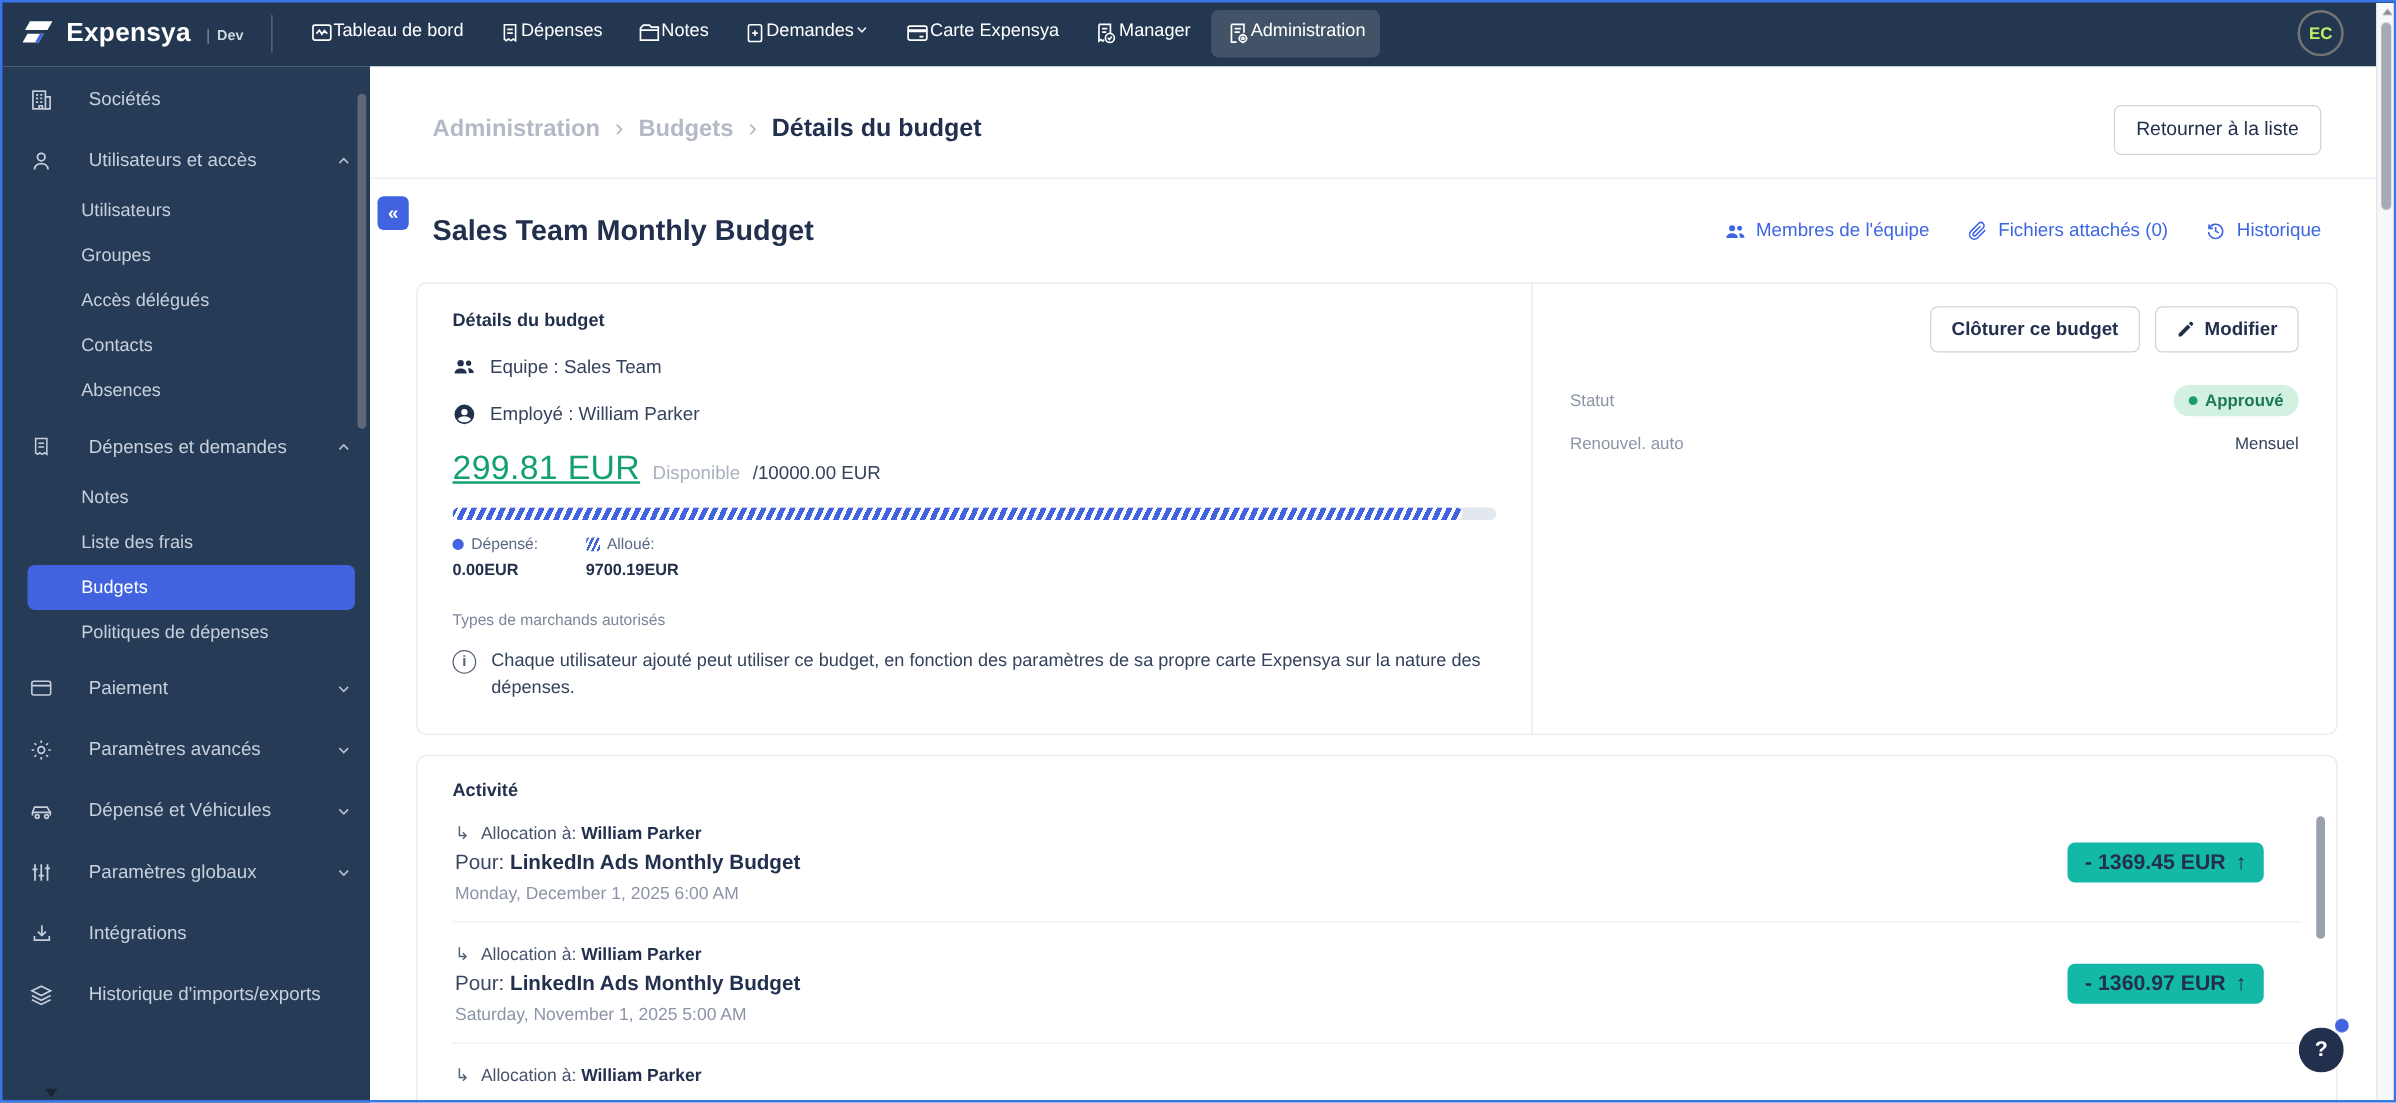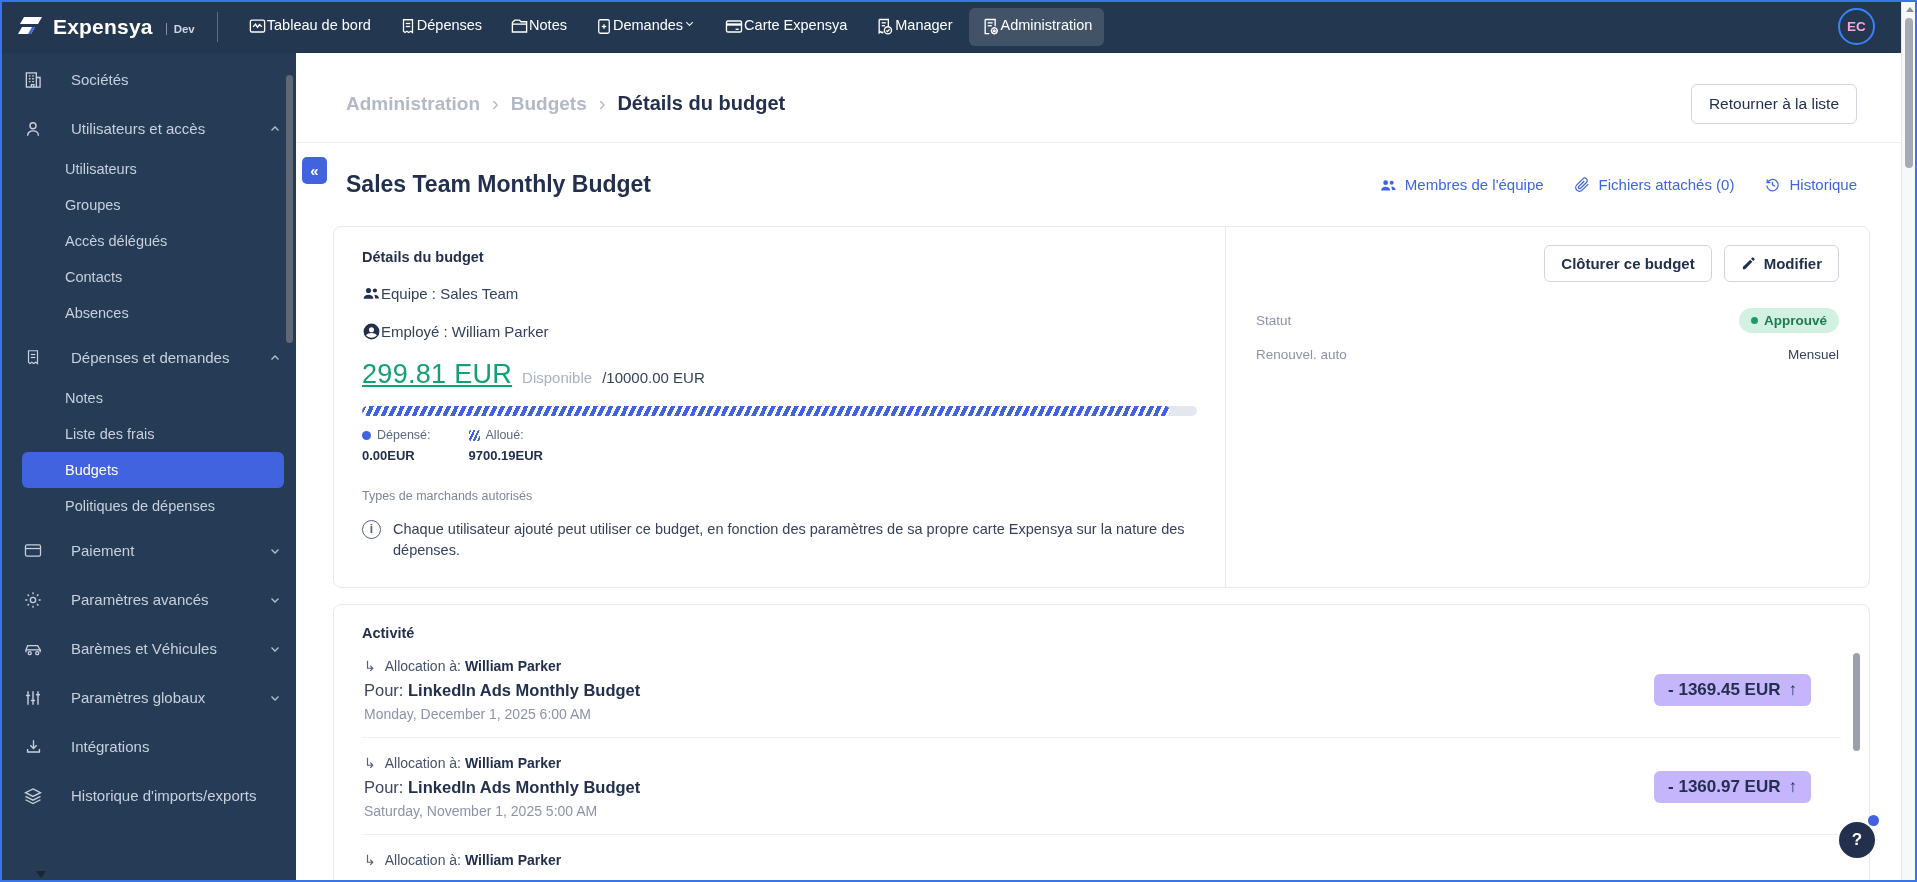--- a/index.html
+++ b/index.html
@@ -11,21 +11,21 @@
   .logo-wrap { display:flex; align-items:center; gap:9px; }
   .logo-mark { width:26px; height:24px; }
   .logo-text { color:#fff; font-size:21px; font-weight:700; letter-spacing:.2px; }
   .env-label { color:#cfd6e0; font-size:11.5px; font-weight:600; border-left:1px solid rgba(255,255,255,.45); padding-left:7px; margin-left:4px; margin-top:4px; }
   .nav-divider { width:1px; height:30px; background:rgba(255,255,255,.28); margin:0 18px 0 22px; }
   .nav-items { display:flex; align-items:center; gap:4px; }
   .nav-item { display:flex; align-items:flex-start; gap:0; color:#fff; font-size:14.5px; font-weight:500; padding:9px 12px; border-radius:6px; cursor:pointer; white-space:nowrap; }
   .nav-item.active { background:rgba(255,255,255,.14); }
   .nav-item svg { flex:0 0 auto; }
   .nav-spacer { flex:1; }
-  .avatar { width:37px; height:37px; border-radius:50%; border:2px solid #3b82f6; color:#f9a8d4; font-size:13.5px; font-weight:600; display:flex; align-items:center; justify-content:center; margin-right:24px; }
+  .avatar { width:37px; height:37px; border-radius:50%; border:2px solid #737373; color:#bef264; font-size:13.5px; font-weight:600; display:flex; align-items:center; justify-content:center; margin-right:24px; }
 
   
   .sidebar { position:absolute; top:53px; left:0; bottom:0; width:296px; background:#263c56; color:#c7d0dc; z-index:40; }
   .company { color:#fff; font-size:17px; font-weight:700; padding:28px 22px 14px 22px; }
   .side-item { display:flex; align-items:center; height:45px; padding:0 14px 0 22px; font-size:15px; cursor:pointer; color:#c7d0dc; margin-top:4px;gap:12px; }
   .side-item .s-icon { width:22px; margin-right:15px; display:flex; align-items:center; justify-content:center; }
   .side-item .s-label { flex:1; }
   .side-sub { display:flex; align-items:center; height:36px; margin:0 12px 0 22px; padding-left:43px; font-size:14.5px; border-radius:6px; cursor:pointer; color:#c7d0dc; }
   .side-sub.active { background:#4163e0; color:#fff; font-weight:500; }
   .chev { opacity:.9; }
@@ -48,21 +48,21 @@
   .page-title { font-size:23px; font-weight:700; color:#22304e; }
   .title-links { display:flex; align-items:center; gap:30px; margin-left:auto; }
   .tlink { display:flex; align-items:flex-end; gap:8px; color:#3e66e3; font-size:15px; cursor:pointer; white-space:nowrap; }
 
   
   .card { border:1px solid #e7e9f0; border-radius:8px; background:#fff; margin:0 47px 0 37px; }
   .details-card { margin-top:28px; display:flex; }
   .dc-left { flex:1; padding:22px 28px 26px 28px; }
   .dc-right { width:644px; border-left:1px solid #e7e9f0; padding:18px 30px; }
   .card-title { font-size:14.5px; font-weight:700; color:#22304e; }
-  .dc-row { display:flex; align-items:center; margin-top:20px; font-size:15px; color:#34425c; }
+  .dc-row { display:flex; align-items:center; gap:11px; margin-top:20px; font-size:15px; color:#34425c; }
   .amount-row { display:flex; align-items:baseline; gap:10px; margin-top:18px; }
   .amount-green { font-size:27px; color:#13a171; font-weight:500; letter-spacing:.3px;text-decoration:underline; }
   .amount-label { font-size:15px; color:#aab1bf; }
   .amount-total { font-size:15px; color:#34425c; }
   .progress-track { margin-top:16px; height:10px; border-radius:5px; background:#e3e7ef; overflow:hidden; }
   .progress-fill { height:100%; border-radius:5px; background:repeating-linear-gradient(115deg,#4163e0 0 4px,#ffffff 4px 7px); }
   .legend { display:flex; gap:38px; margin-top:12px; }
   .legend-col .l-head { display:flex; align-items:center; gap:6px; font-size:12.5px; color:#5b6882; }
   .legend-col .l-val { font-size:13px; font-weight:700; color:#22304e; margin-top:6px; }
   .dot-blue { width:9px; height:9px; border-radius:50%; background:#4163e0; }
@@ -85,21 +85,21 @@
   .activity-card { margin-top:16px; padding:20px 28px 10px 28px; height:330px; position:relative; }
   .act-row { display:flex; align-items:center; padding:17px 30px 15px 2px; border-bottom:1px solid #eef0f4; }
   .act-row:last-child { border-bottom:none; }
   .act-left { flex:1; }
   .alloc-line { display:flex; align-items:center; gap:9px; font-size:14px; color:#46536b; }
   .alloc-line b { color:#22304e; }
   .arrow-glyph { font-size:14px; color:#55617a; }
   .pour-line { margin-top:7px; font-size:16.5px; color:#3a4763; }
   .pour-line b { color:#22304e; }
   .act-date { margin-top:6px; font-size:14px; color:#8b94a6; }
-  .amount-badge { background:#c4b5fd; border-radius:6px; padding:6px 14px; font-size:17px; font-weight:700; color:#22304e; white-space:nowrap; display:flex; align-items:center; gap:8px; }
+  .amount-badge { background:#14b8a6; border-radius:6px; padding:6px 14px; font-size:17px; font-weight:700; color:#22304e; white-space:nowrap; display:flex; align-items:center; gap:8px; }
   .act-scrollthumb { position:absolute; right:9px; top:48px; width:7px; height:98px; background:#9aa1ac; border-radius:4px; }
 
   
   .help-btn { position:fixed; right:42px; bottom:24px; width:36px; height:36px; border-radius:50%; background:#22304e; color:#fff; font-size:17px; font-weight:700; border:none; cursor:pointer; z-index:60; }
   .help-dot { position:fixed; right:38px; bottom:56px; width:11px; height:11px; border-radius:50%; background:#4163e0; z-index:61; }
   .win-scrollbar { position:fixed; top:2px; right:2px; bottom:2px; width:14px; background:#f7f8f9; border-left:1px solid #e6e6e6; z-index:70; }
   .win-thumb { position:absolute; top:16px; left:3px; width:8px; height:150px; background:#a6abb3; border-radius:4px; }
   .win-up { position:absolute; top:5px; left:4px; width:0; height:0; border-left:4px solid transparent; border-right:4px solid transparent; border-bottom:5px solid #8a8f96; }
   svg { display:block; }
 </style>
@@ -286,21 +286,21 @@
 
   <div class="side-item">
     <span class="s-icon">
         <svg width="21" height="20" viewBox="0 0 24 24" fill="none" stroke="#c7d0dc" stroke-width="1.6">
           <path d="M3 16 v-3 l2-5 h12 l3 5 v3"></path>
           <path d="M3 13 h18"></path>
           <circle cx="7.5" cy="17" r="1.8"></circle>
           <circle cx="16.5" cy="17" r="1.8"></circle>
         </svg>
       </span>
-    <span class="s-label">Barèmes et Véhicules</span>
+    <span class="s-label">Dépensé et Véhicules</span>
     <svg class="chev" width="14" height="14" viewBox="0 0 24 24" fill="none" stroke="#c7d0dc" stroke-width="2.2">
         <polyline points="6,9.5 12,15.5 18,9.5"></polyline>
       </svg>
   </div>
 
   <div class="side-item">
     <span class="s-icon">
         <svg width="20" height="20" viewBox="0 0 24 24" fill="none" stroke="#c7d0dc" stroke-width="1.7">
           <line x1="6" y1="4" x2="6" y2="20"></line>
           <line x1="12" y1="4" x2="12" y2="20"></line>

